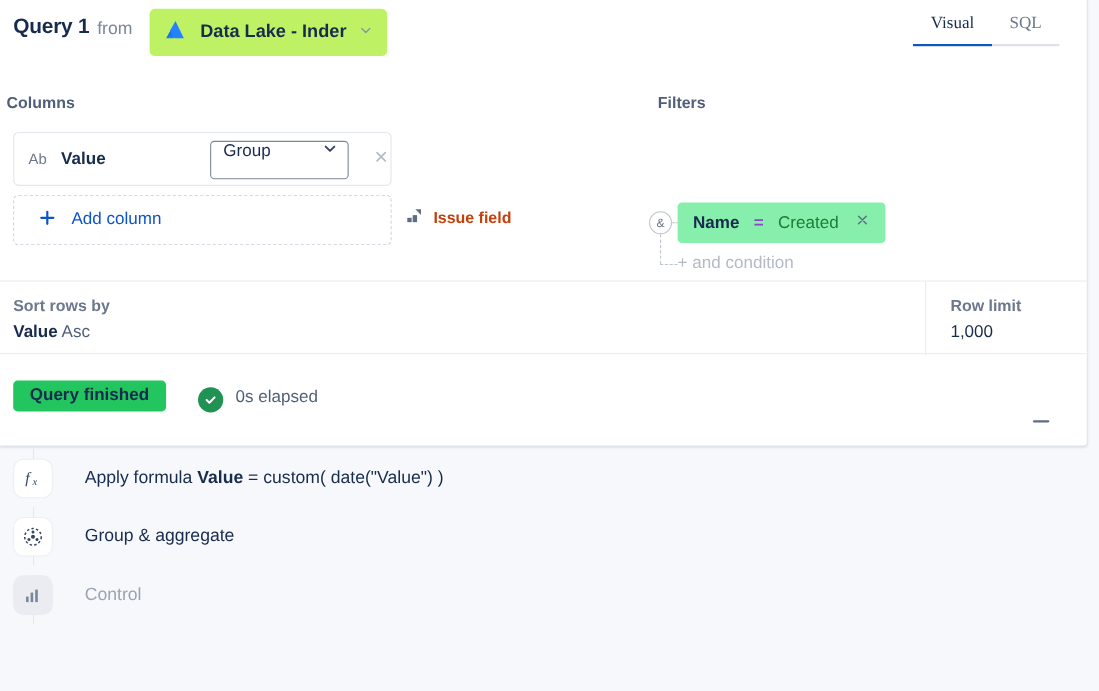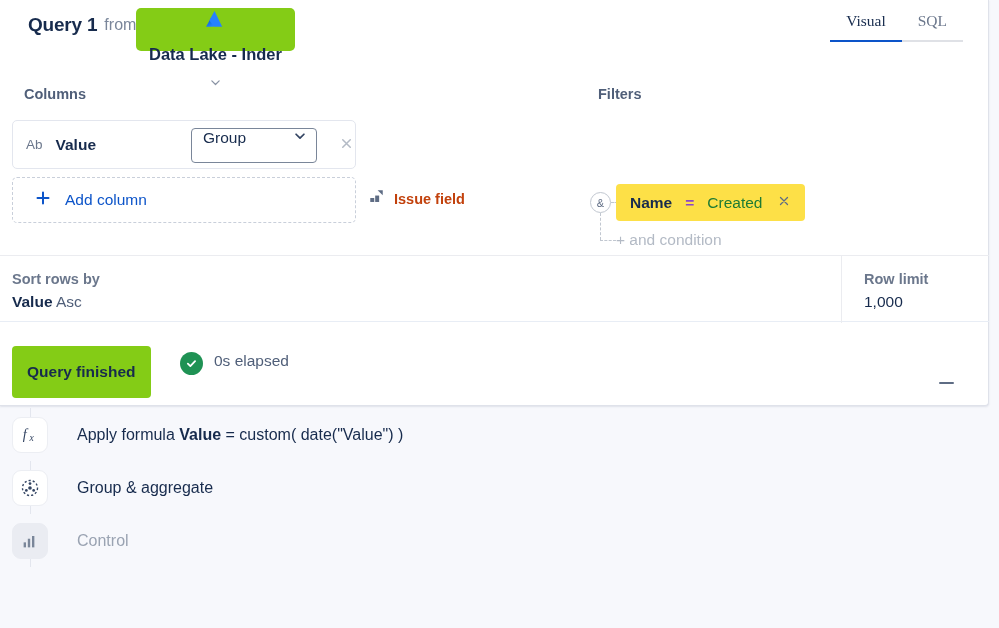--- a/index.html
+++ b/index.html
@@ -21,53 +21,53 @@
     border-bottom: 1px solid #dfe2ea;
     border-bottom-right-radius: 4px;
     box-shadow: 0 1px 2px rgba(23,43,77,.10);
   }
 
   
   .header {
     position: absolute; left: 0; top: 0; right: 0; height: 58px;
   }
   .title-wrap {
-    position: absolute; left: 28px; top: 14px;
-    display: flex; align-items: center; gap: 7px;
+    position: absolute; left: 12px; top: 14px;
+    display: flex; align-items: flex-end; gap: 7px;
   }
   .q-title {
     font-size: 19px; font-weight: 700; color: #172b4d; letter-spacing: -.2px;
   }
   .q-from { font-size: 16px; color: #7a869a; }
 
   .source-chip {
     position: absolute; left: 136px; top: 8px;
     height: 43px; display: flex; align-items: center; gap: 11px;
     padding: 0 13px 0 13px;
-    background: #84cc16; border-radius: 5px; cursor: pointer; flex-direction: column;
+    background: #bef264; border-radius: 5px; cursor: pointer;
   }
   .source-name { font-size: 16.5px; font-weight: 600; color: #172b4d; }
   .chev { display: inline-block; }
 
   .tabs {
     position: absolute; right: 25px; top: 10px;
     display: flex; align-items: flex-end; gap: 0; font-family: Liberation Serif, serif;
   }
   .tab {
     font-size: 15.5px; padding: 2px 16px 10px 16px;
     color: #6b778c; cursor: pointer; border-bottom: 2px solid #dfe1e6;
   }
   .tab.active { color: #172b4d; border-bottom: 2px solid #0c54c9; }
 
   
   .builder { position: absolute; left: 0; top: 58px; width: 989px; height: 197px; }
   .sec-label {
     position: absolute; font-size: 14.5px; font-weight: 700; color: #505f79;
   }
-  #columns-label { left: 24px; top: 28px; }
+  #columns-label { left: 6px; top: 28px; }
   #filters-label { left: 598px; top: 28px; }
 
   .col-chip {
     position: absolute; left: 12px; top: 62px;
     width: 344px; height: 49px;
     border: 1px solid #e3e6ee; border-radius: 5px; background: #fff;
     display: flex; align-items: center;
   }
   .ab-icon {
     margin-left: 13px; font-size: 13.5px; color: #6b778c; font-weight: 400;
@@ -118,21 +118,21 @@
   .amp-vline {
     position: absolute; left: 600px; top: 155px; height: 27px;
     border-left: 1px dashed #c1c7d0;
   }
   .amp-hline {
     position: absolute; left: 600px; top: 182px; width: 16px;
     border-top: 1px dashed #c1c7d0;
   }
   .filter-chip {
     position: absolute; left: 616px; top: 126px;
-    height: 37px; background: #fde047; border-radius: 4px;
+    height: 37px; background: #86efac; border-radius: 4px;
     display: flex; align-items: center; gap: 13px; padding: 0 12px 0 14px;
   }
   .f-name { font-size: 15.5px; font-weight: 700; color: #172b4d; }
   .f-op   { font-size: 15.5px; color: #8b46c9; font-weight: 600; }
   .f-val  { font-size: 15.5px; color: #1e7b34; font-weight: 500; }
   .f-x { width: 18px; height: 18px; display:flex; align-items:center; justify-content:center; cursor:pointer; }
   .and-cond {
     position: absolute; left: 616px; top: 173px;
     font-size: 15.5px; color: #b3bac5; cursor: pointer;
   }
@@ -151,21 +151,21 @@
   .sort-block { position: absolute; left: 12px; top: 15px; }
   .sort-val { margin-top: 6px; font-size: 15.5px; color: #505f79; }
   .sort-val b { color: #172b4d; font-weight: 700; }
   .limit-block { position: absolute; left: 864px; top: 15px; }
   .limit-val { margin-top: 6px; font-size: 15.5px; color: #172b4d; }
 
   
   .status-row { position: absolute; left: 0; top: 322px; width: 989px; height: 84px; }
   .status-pill {
     position: absolute; left: 12px; top: 24px;
-    height: 52px; background: #84cc16; border-radius: 4px;
+    height: 28px; background: #22c55e; border-radius: 4px;
     display: flex; align-items: center; padding: 0 15px;
     font-size: 15.5px; font-weight: 700; color: #172b4d;
   }
   .elapsed-wrap {
     position: absolute; left: 180px; top: 30px;
     display: flex; gap: 11px;
   }
   .check-circle {
     width: 23px; height: 23px; border-radius: 50%; background: #1f9254;
     display: flex; align-items: center; justify-content: center;

